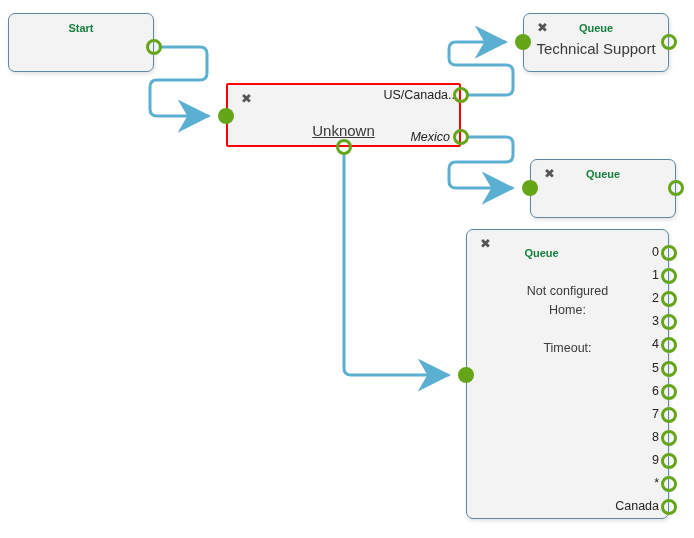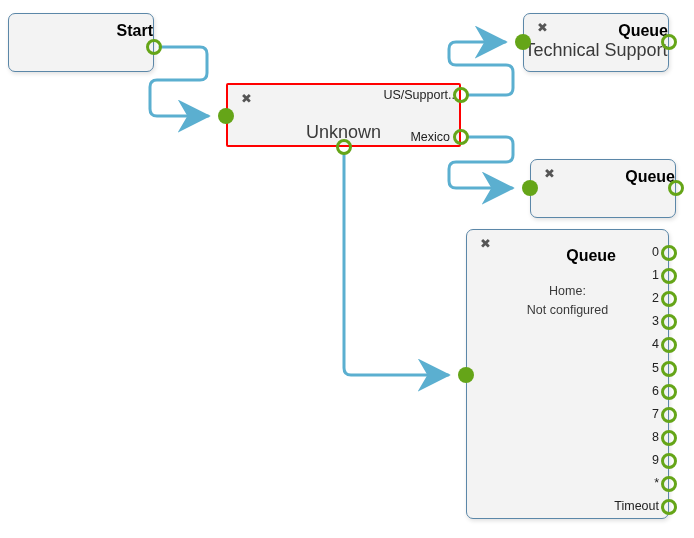--- a/index.html
+++ b/index.html
@@ -47,37 +47,37 @@
     color: #555555;
     line-height: 1;
     font-family: "DejaVu Sans", sans-serif;
     cursor: pointer;
   }
   .node-title {
     position: absolute;
     left: 0;
     right: 0;
     top: 8px;
-    text-align: right;
-    font-size: 16px;
+    text-align: center;
+    font-size: 11px;
     font-weight: bold;
-    color: #000000;
+    color: #15803d;
   }
   .node-sub {
     position: absolute;
     left: 0;
     right: 0;
     top: 26px;
     text-align: center;
-    font-size: 18px;
+    font-size: 15px;
     color: #3a3a3a;
   }
   
   #node-dispatcher .node-title { top: 18px; }
-  #node-dispatcher .node-sub { top: 37px; }
+  #node-dispatcher .node-sub { top: 37px; text-decoration: underline; }
 
   .port {
     position: absolute;
     width: 16px;
     height: 16px;
     border-radius: 50%;
     box-sizing: border-box;
     z-index: 20;
   }
   .port.out {
@@ -137,23 +137,23 @@
   <div class="node" id="node-start" style="left:8px; top:13px; width:146px; height:59px;">
     <div class="node-title">Start</div>
   </div>
   <div class="port out" style="left:146px; top:39px;"></div>
 
   <div class="node selected" id="node-dispatcher" style="left:226px; top:83px; width:235px; height:64px;">
     <div class="node-close">✖</div>
     <div class="node-sub">Unknown</div>
   </div>
   <div class="port in" style="left:218px; top:108px;"></div>
-  <div class="port-label" style="left:345px; top:88px; width:110px;">US/Support..</div>
+  <div class="port-label" style="left:345px; top:88px; width:110px;">US/Canada..</div>
   <div class="port out" style="left:453px; top:87px;"></div>
-  <div class="port-label" style="left:345px; top:130px; width:105px;">Mexico</div>
+  <div class="port-label" style="left:345px; top:130px; width:105px;font-style:italic;">Mexico</div>
   <div class="port out" style="left:453px; top:129px;"></div>
   <div class="port out" style="left:336px; top:139px;"></div>
 
   <div class="node" id="node-queue-tech" style="left:523px; top:13px; width:146px; height:59px;">
     <div class="node-close">✖</div>
     <div class="node-title">Queue</div>
     <div class="node-sub">Technical Support</div>
   </div>
   <div class="port in" style="left:515px; top:34px;"></div>
   <div class="port out" style="left:661px; top:34px;"></div>
@@ -163,23 +163,24 @@
     <div class="node-title">Queue</div>
   </div>
   <div class="port in" style="left:522px; top:180px;"></div>
   <div class="port out" style="left:668px; top:180px;"></div>
 
   <div class="node" id="node-menu" style="left:466px; top:229px; width:203px; height:290px;">
     <div class="node-close">✖</div>
     <div class="node-title">Queue</div>
     <div class="node-body-wrap">
       <div class="menu-body">
+        <div>Not configured</div>
         <div>Home:</div>
-        <div>Not configured</div>
         <div class="gap"></div>
+        <div>Timeout:</div>
       </div>
     </div>
   </div>
   <div class="port in" style="left:458px; top:367px;"></div>
 
   <div id="menu-ports">
       <div class="port-label" style="left: 559px; top: 245px; width: 100px;">0</div>
       <div class="port out" style="left: 661px; top: 245px;"></div>
       <div class="port-label" style="left: 559px; top: 268px; width: 100px;">1</div>
       <div class="port out" style="left: 661px; top: 268px;"></div>
@@ -194,17 +195,17 @@
       <div class="port-label" style="left: 559px; top: 384px; width: 100px;">6</div>
       <div class="port out" style="left: 661px; top: 384px;"></div>
       <div class="port-label" style="left: 559px; top: 407px; width: 100px;">7</div>
       <div class="port out" style="left: 661px; top: 407px;"></div>
       <div class="port-label" style="left: 559px; top: 430px; width: 100px;">8</div>
       <div class="port out" style="left: 661px; top: 430px;"></div>
       <div class="port-label" style="left: 559px; top: 453px; width: 100px;">9</div>
       <div class="port out" style="left: 661px; top: 453px;"></div>
       <div class="port-label" style="left: 559px; top: 476px; width: 100px;">*</div>
       <div class="port out" style="left: 661px; top: 476px;"></div>
-      <div class="port-label" style="left: 559px; top: 499px; width: 100px;">Timeout</div>
+      <div class="port-label" style="left: 559px; top: 499px; width: 100px;">Canada</div>
       <div class="port out" style="left: 661px; top: 499px;"></div>
     </div>
 
 </div>
 
 </body></html>

